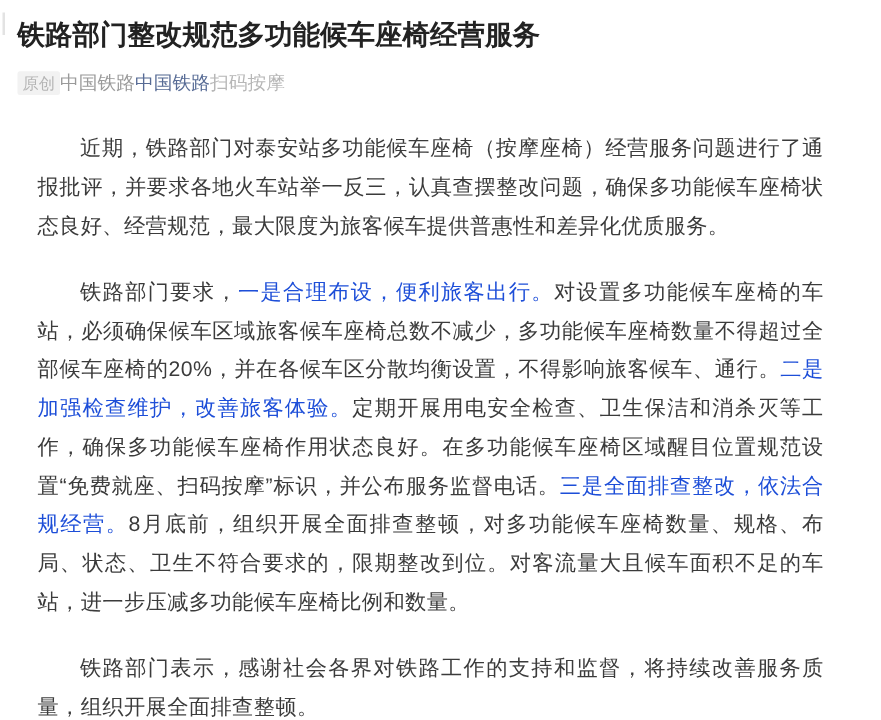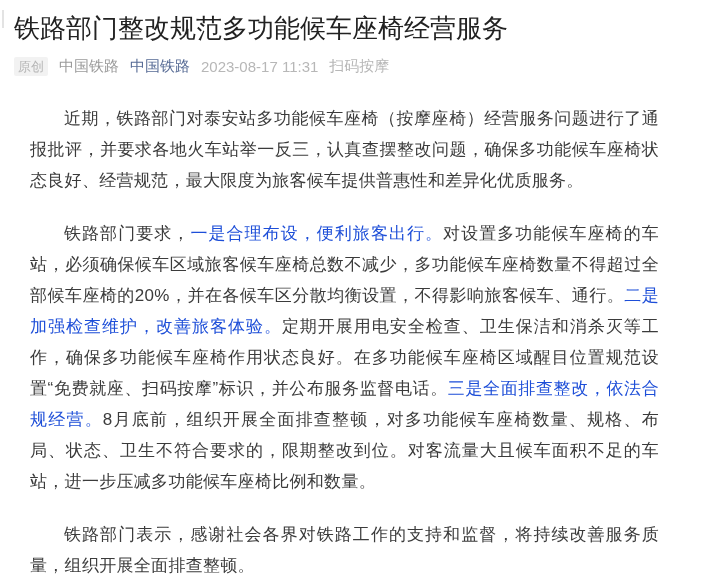--- a/index.html
+++ b/index.html
@@ -20,30 +20,29 @@
     top: 10px;
     width: 2px;
     height: 18px;
     background: #e3e3e3;
   }
   .article {
     width: 705px;
   }
   .title {
     margin: 12px 14px 0 14px;
-    font-size: 26px;
+    font-size: 22px;
     line-height: 32px;
-    font-weight: 400;
+    font-weight: 700;
     color: #222222;
   }
   .meta {
     margin: 13px 14px 0 14px;
     display: flex;
     align-items: center;
-    gap: 11px;
     font-size: 15px;
     white-space: nowrap;
   }
   .badge {
     background: #f2f2f2;
     color: #b5b5b5;
     font-size: 13px;
     line-height: 17px;
     padding: 1px 4px;
     border-radius: 2px;
@@ -74,21 +73,20 @@
 
 <div class="edge-artifact"></div>
 
 <div class="article">
   <h1 class="title">铁路部门整改规范多功能候车座椅经营服务</h1>
 
   <div class="meta">
     <span class="badge">原创</span>
     <span class="author">中国铁路</span>
     <span class="account">中国铁路</span>
-    <span class="datetime">2023-08-17 11:31</span>
     <span class="location">扫码按摩</span>
   </div>
 
   <div class="content">
     <p><span class="run">近期，铁路部门对泰安站多功能候车座椅（按摩座椅）经营服务问题进行了通报批评，并要求各地火车站举一反三，认真查摆整改问题，确保多功能候车座椅状态良好、经营规范，最大限度为旅客候车提供普惠性和差异化优质服务。</span></p>
     <p><span class="run">铁路部门要求，</span><span class="em">一是合理布设，便利旅客出行。</span><span class="run">对设置多功能候车座椅的车站，必须确保候车区域旅客候车座椅总数不减少，多功能候车座椅数量不得超过全部候车座椅的20%，并在各候车区分散均衡设置，不得影响旅客候车、通行。</span><span class="em">二是加强检查维护，改善旅客体验。</span><span class="run">定期开展用电安全检查、卫生保洁和消杀灭等工作，确保多功能候车座椅作用状态良好。在多功能候车座椅区域醒目位置规范设置“免费就座、扫码按摩”标识，并公布服务监督电话。</span><span class="em">三是全面排查整改，依法合规经营。</span><span class="run">8月底前，组织开展全面排查整顿，对多功能候车座椅数量、规格、布局、状态、卫生不符合要求的，限期整改到位。对客流量大且候车面积不足的车站，进一步压减多功能候车座椅比例和数量。</span></p>
     <p><span class="run">铁路部门表示，感谢社会各界对铁路工作的支持和监督，将持续改善服务质量，组织开展全面排查整顿。</span></p>
   </div>
 </div>
 

